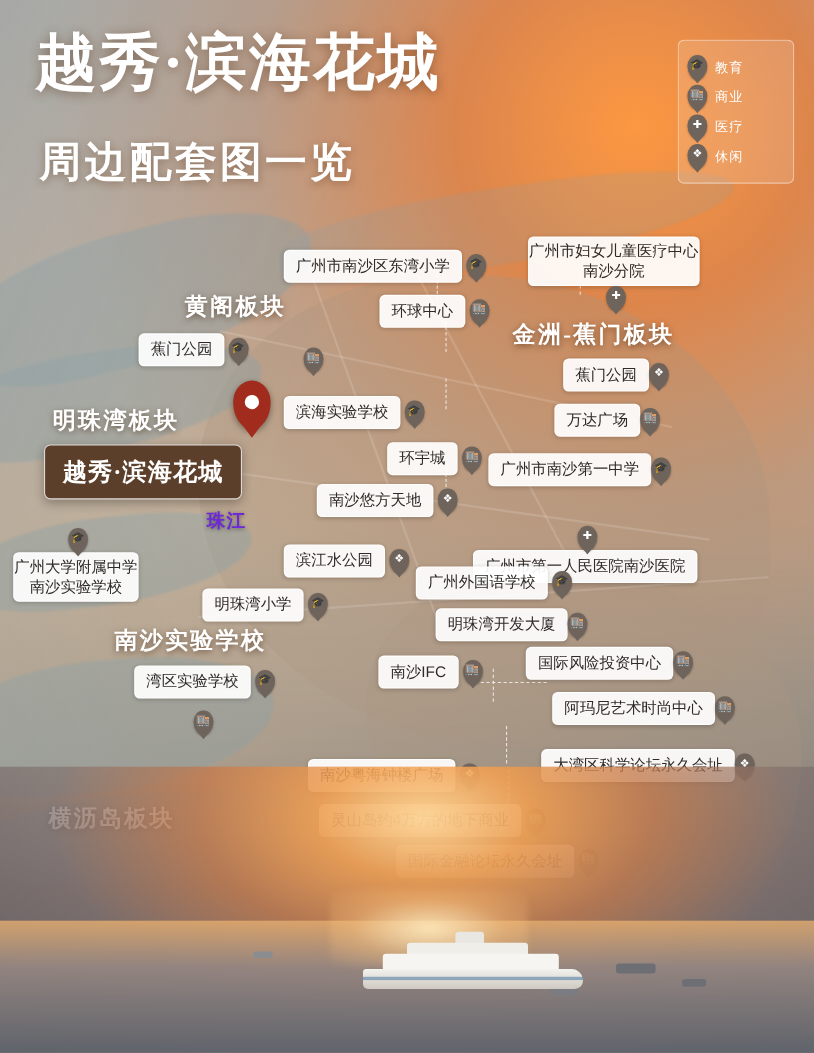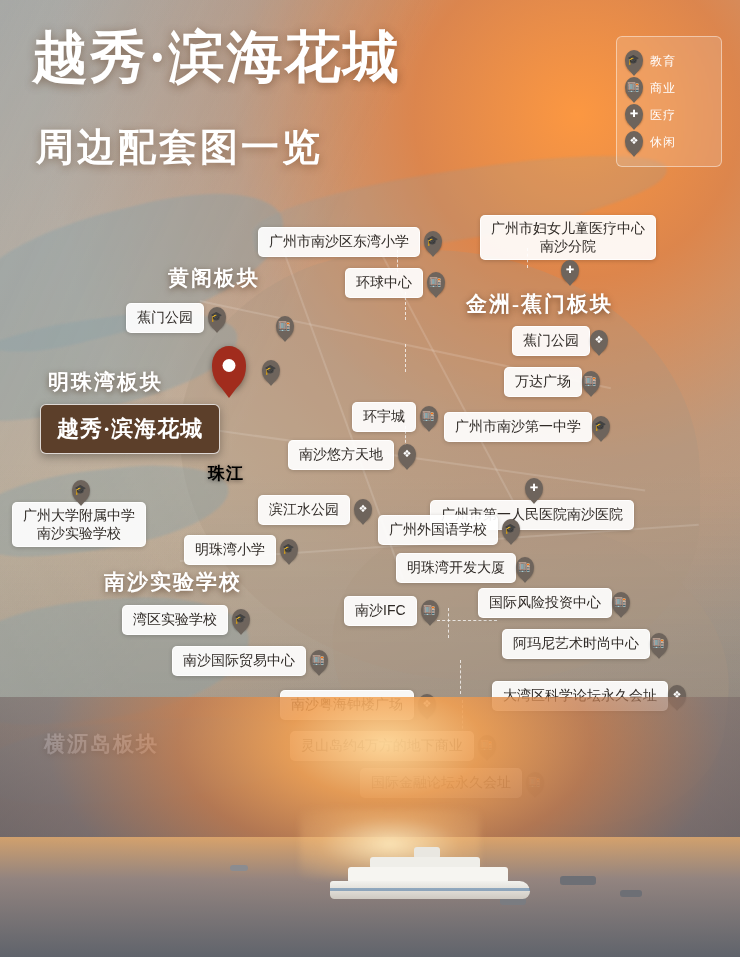--- a/index.html
+++ b/index.html
@@ -128,21 +128,21 @@
   .chip{
     background:rgba(255,255,255,0.92);
     border:1px solid rgba(255,255,255,0.9);
     border-radius:5px;
     padding:5px 10px;
     font-size:14px;color:#2f2a26;
     box-shadow:0 1px 4px rgba(0,0,0,.18);
     line-height:1.25;
     text-align:center;
   }
-  .chip.two{padding:4px 10px;}
+  .chip.two{padding:4px 0;}
   .poi .pin{margin-left:-3px;}
   .poi.right .pin{order:2;margin-left:4px;margin-right:0;}
   .poi.left .pin{order:0;margin-right:4px;margin-left:0;}
 
   
   .project{
     position:absolute;left:40px;top:404px;
     background:#5c3f2a;color:#fff;
     border:1px solid rgba(255,255,255,.8);
     border-radius:6px;padding:9px 16px;
@@ -163,21 +163,21 @@
     width:0;height:0;border-left:9px solid transparent;border-right:9px solid transparent;
     border-top:12px solid #a12c1d;
   }
   .project-marker .dot{
     position:absolute;left:50%;top:13px;transform:translateX(-50%);
     width:13px;height:13px;border-radius:50%;background:#fff;
   }
 
   
   .river{
-    position:absolute;left:208px;top:462px;color:#000000;font-size:17px;font-weight:bold;
+    position:absolute;left:188px;top:462px;color:#6d28d9;font-size:17px;font-weight:bold;
     letter-spacing:1px;text-shadow:0 1px 4px rgba(0,0,0,.45);
     font-family:Liberation Mono, monospace;
   }
 
   
   .conn{position:absolute;border-left:1px dashed rgba(255,255,255,.75);}
   .connh{position:absolute;border-top:1px dashed rgba(255,255,255,.75);}
 </style>
 </head>
 <body>
@@ -282,20 +282,21 @@
       <div class="poi left" style="left: 512px; top: 326px;">
         <div class="chip">蕉门公园</div>
         <span class="pin">
           <span class="gl">❖</span>
         </span>
       </div>
       <div class="poi right" style="left: 258px; top: 360px;">
         <span class="pin">
           <span class="gl">🎓</span>
         </span>
+        <div class="chip">滨海实验学校</div>
       </div>
       <div class="poi left" style="left: 504px; top: 367px;">
         <div class="chip">万达广场</div>
         <span class="pin">
           <span class="gl">🏬</span>
         </span>
       </div>
       <div class="poi right" style="left: 352px; top: 402px;">
         <span class="pin">
           <span class="gl">🏬</span>
@@ -371,21 +372,20 @@
       <div class="poi left" style="left: 502px; top: 629px;">
         <div class="chip">阿玛尼艺术时尚中心</div>
         <span class="pin">
           <span class="gl">🏬</span>
         </span>
       </div>
       <div class="poi right" style="left: 172px; top: 646px;">
         <span class="pin">
           <span class="gl">🏬</span>
         </span>
-        <div class="chip">南沙国际贸易中心</div>
       </div>
       <div class="poi left" style="left: 492px; top: 681px;">
         <div class="chip">大湾区科学论坛永久会址</div>
         <span class="pin">
           <span class="gl">❖</span>
         </span>
       </div>
       <div class="poi right" style="left: 280px; top: 690px;">
         <span class="pin">
           <span class="gl">❖</span>

